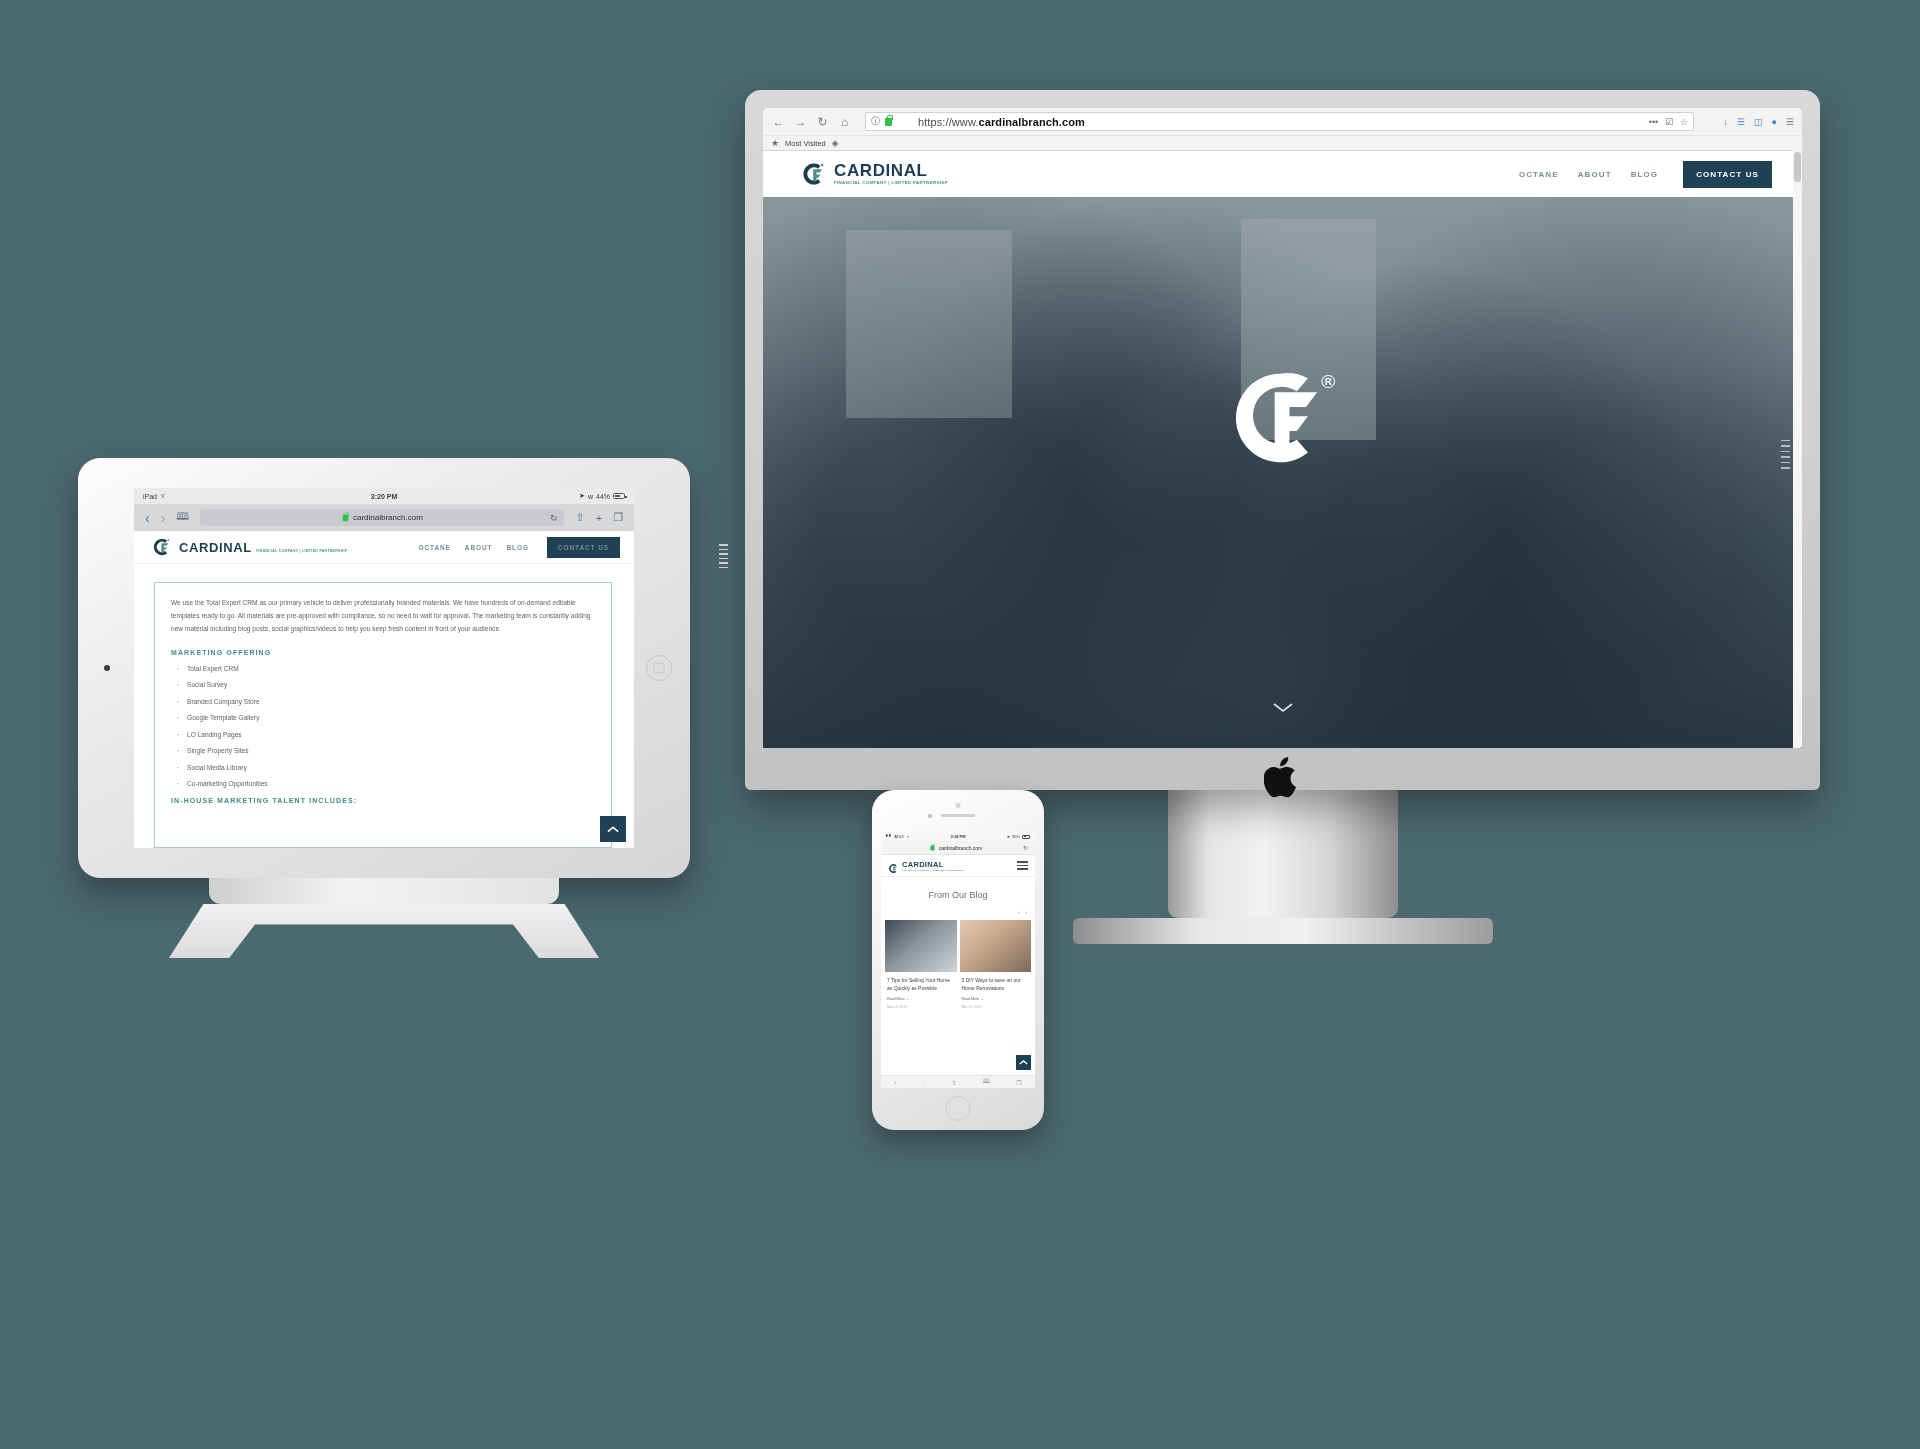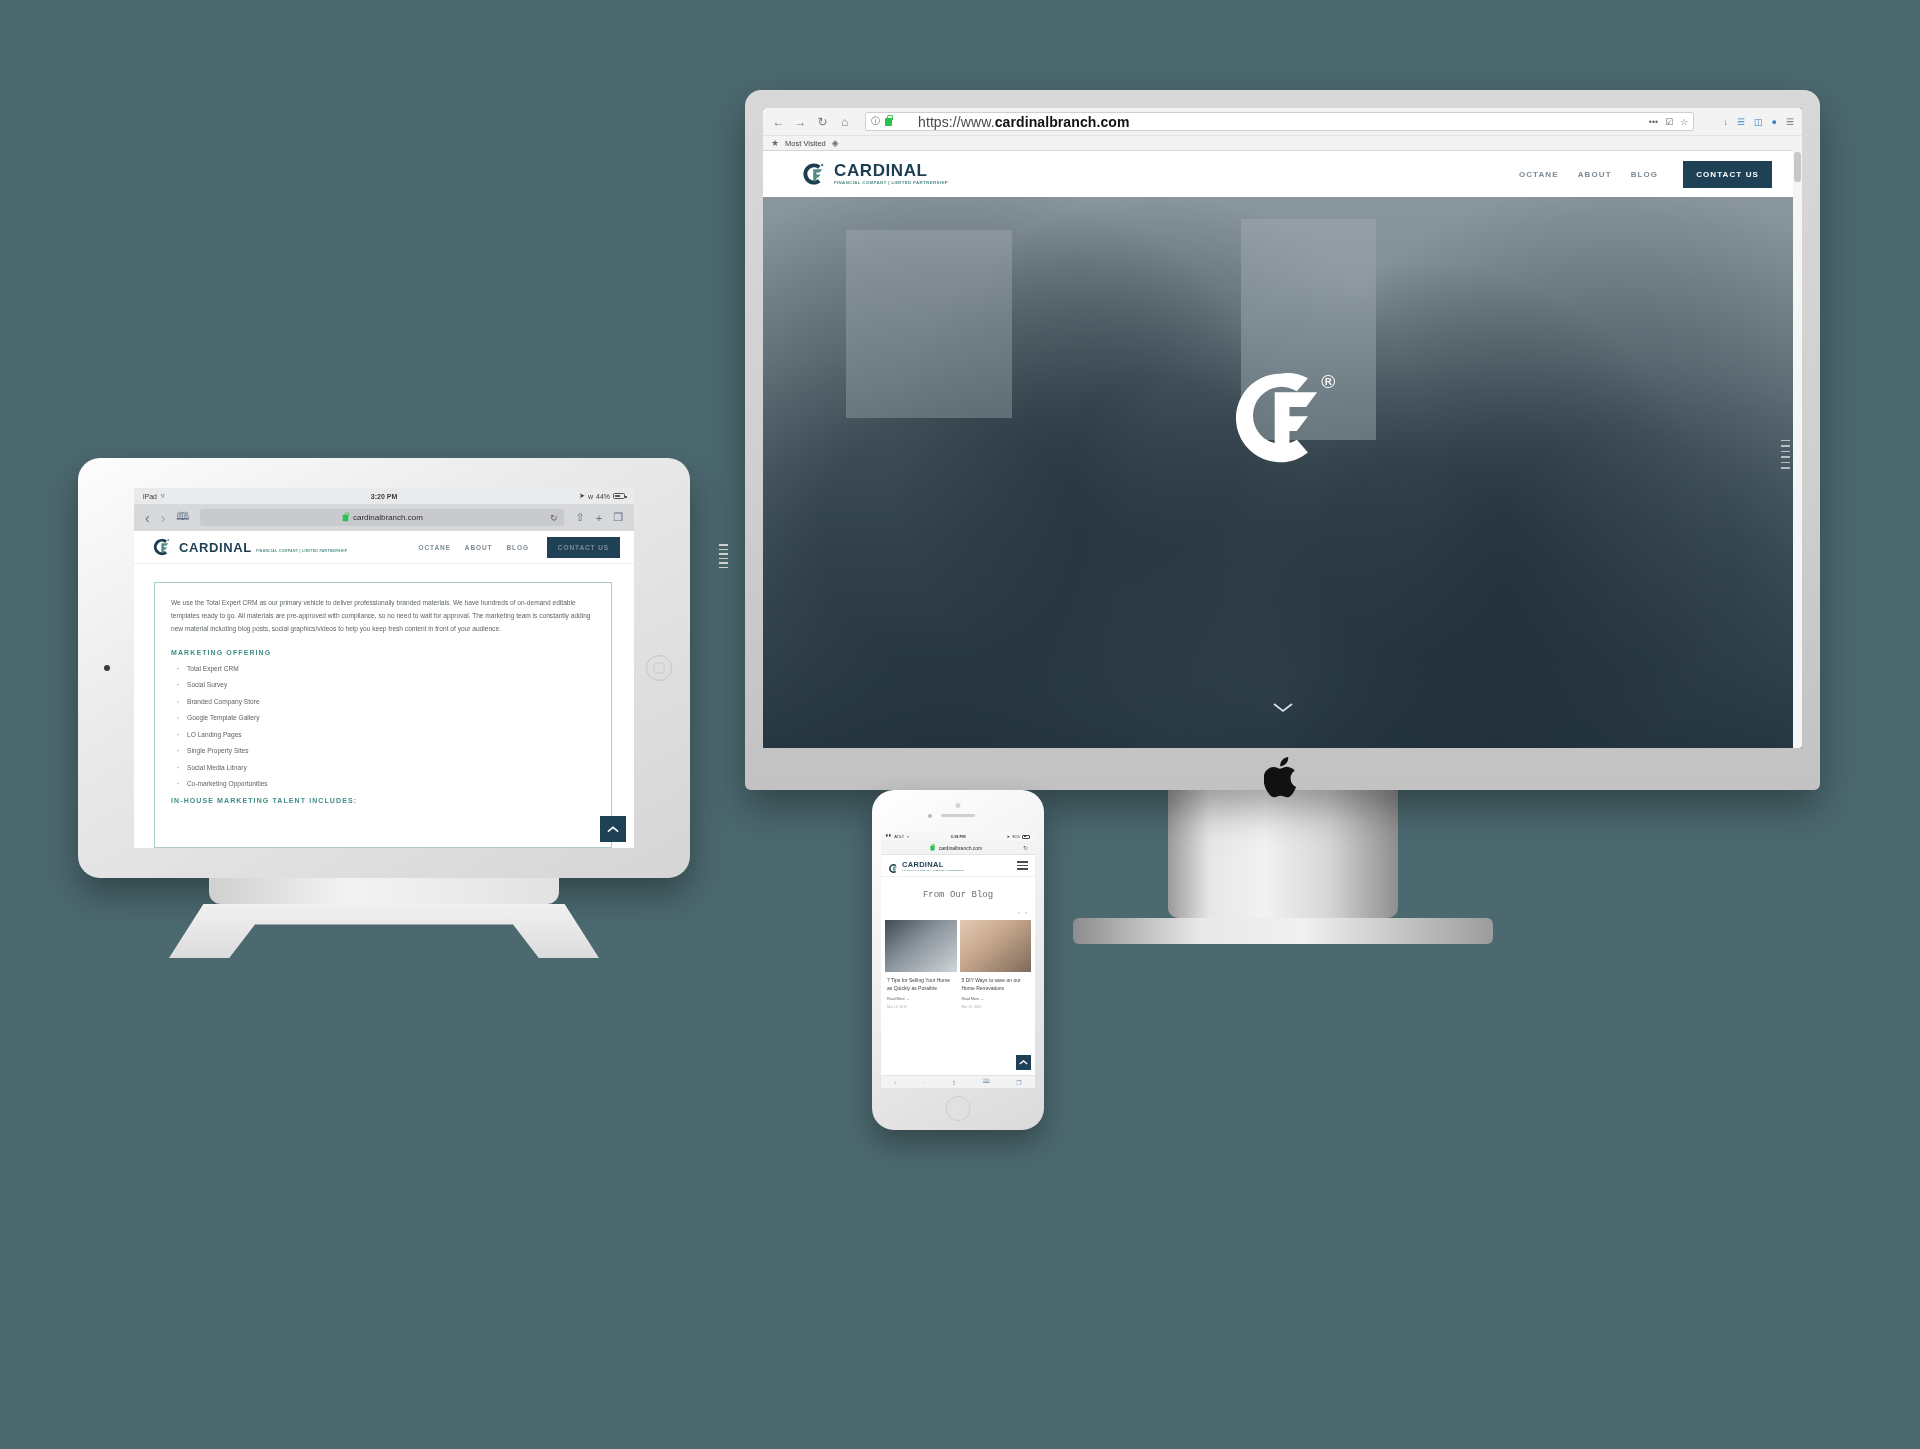--- a/index.html
+++ b/index.html
@@ -45,21 +45,21 @@
 
   
   .fx-chrome { background: #f3f3f3; border-bottom: 1px solid #d6d6d6; }
   .fx-row1 { display: flex; align-items: center; height: 27px; padding: 0 8px; gap: 7px; }
   .fx-nav-btn { color: #7a7a7a; font-size: 12px; width: 15px; text-align: center; }
   .fx-urlbar {
     flex: 1; height: 19px; background: #fff; border: 1px solid #cfcfcf;
     border-radius: 2px; display: flex; align-items: center; padding: 0 5px; gap: 5px;
     margin: 0 16px 0 6px;
   }
-  .fx-url-text { font-size: 14px; color: #4a4a4a; letter-spacing: .1px; padding-left: 21px; }
+  .fx-url-text { font-size: 11px; color: #4a4a4a; letter-spacing: .1px; padding-left: 21px; }
   .fx-url-text b { color: #111; font-weight: 700; }
   .lock { width: 7px; height: 8px; background: #2ac14f; border-radius: 1px; position: relative; }
   .lock:before { content:""; position:absolute; left:1.5px; top:-3px; width:4px; height:4px;
     border:1.2px solid #2ac14f; border-bottom:none; border-radius:2px 2px 0 0; }
   .fx-icn { font-size: 9px; color: #6b6b6b; }
   .fx-right { display: flex; align-items: center; gap: 9px; padding-left: 6px; }
   .fx-row2 { display: flex; align-items: center; height: 15px; padding: 0 8px; gap: 6px;
     border-top: 1px solid #e3e3e3; }
   .fx-bm { font-size: 7.5px; color: #444; }
   .fx-scrollbar { position:absolute; right:0; top:42px; bottom:0; width:9px; background:#f5f5f5; }
@@ -201,21 +201,21 @@
     border-bottom:1px solid #e3e3e3; }
   .ip-url { flex:1; display:flex; align-items:center; justify-content:center; gap:3px; }
   .ip-url-text { font-size:5px; color:#2c2c2c; }
   .ip-head { height:22px; background:#fff; display:flex; align-items:center; padding:0 7px;
     border-bottom:1px solid #f0f0f0; }
   .ip-logo-name { font-size:7.5px; font-weight:700; color:#1d3e52; letter-spacing:.3px; }
   .ip-logo-sub { font-size:2.4px; font-weight:700; color:#4f8d85; letter-spacing:.2px; }
   .burger { margin-left:auto; display:flex; flex-direction:column; gap:2.4px; }
   .burger i { display:block; width:11px; height:1.2px; background:#4c4c4c; }
   .ip-blog-title { text-align:center; font-size:9px; color:#6f6f6f; padding:13px 0 9px;
-    font-weight:300; font-family:Liberation Mono, monospace; }
+    font-weight:300; font-family:Liberation Sans, sans-serif; }
   .ip-arrows { display:flex; justify-content:flex-end; gap:5px; padding:0 8px 5px; }
   .ip-arrows span { font-size:6px; color:#8e959a; }
   .ip-cards { display:flex; gap:3px; padding:0 4px; }
   .ip-card { flex:1; }
   .ip-thumb { height:52px; }
   .ip-thumb.a { background: linear-gradient(140deg,#3e4a55 0%,#8a949c 45%,#cfd5d8 100%); }
   .ip-thumb.b { background: linear-gradient(140deg,#e3c9b4 0%,#c9a98e 40%,#7d6a5a 100%); }
   .ip-card-title { font-size:5px; color:#3c4146; line-height:1.5; margin:5px 2px 5px; }
   .ip-read { font-size:3.6px; color:#5a6167; margin:0 2px 4px; }
   .ip-date { font-size:3.4px; color:#a7acb0; margin:0 2px; }

